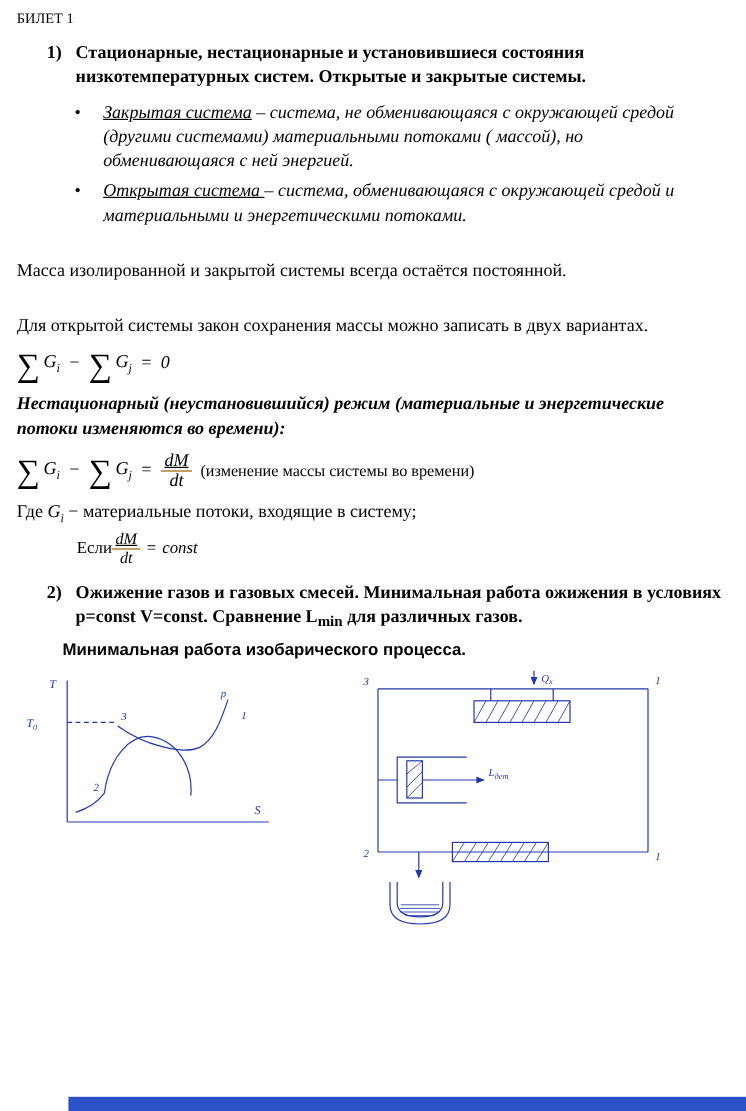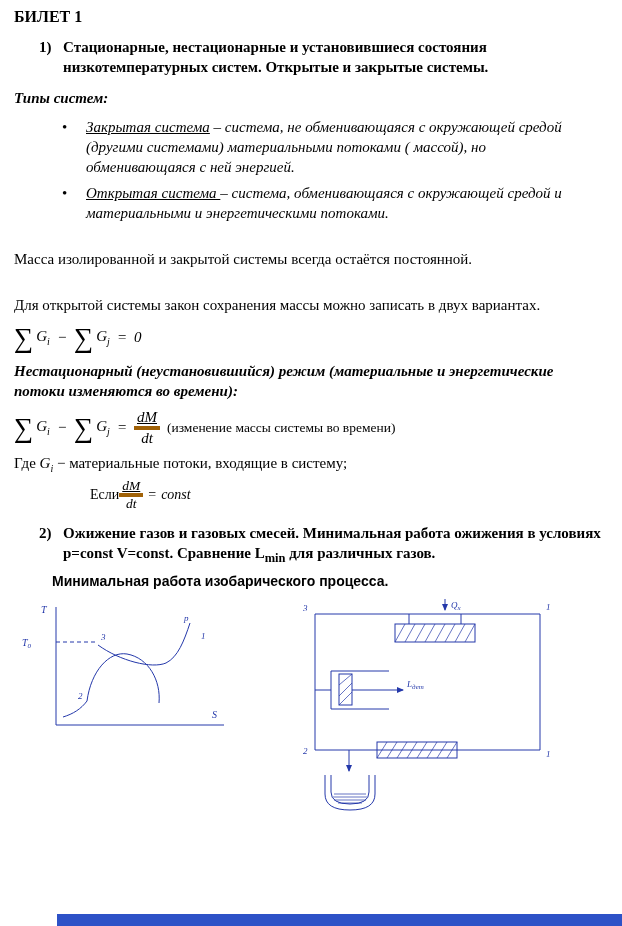--- a/index.html
+++ b/index.html
@@ -2,44 +2,44 @@
 <html><head>
 <meta charset="utf-8">
 <style>
   * { margin:0; padding:0; box-sizing:border-box; }
   html,body { background:#fff; }
   body {
     width:622px; height:926px; position:relative; overflow:hidden;
     font-family:"Liberation Serif", serif; font-size:15px; color:#000;
   }
   .page { padding:8px 18px 0 14px; }
-  .title { font-size:16px; font-weight:bold; }
+  .title { font-size:12px; font-weight:normal; }
   .qitem { display:flex; margin-top:11px; font-weight:bold; line-height:1.35; }
   .qnum  { flex:none; width:24px; margin-left:25px; }
   .qtext { flex:1; }
   .subhead { font-weight:bold; font-style:italic; margin-top:10px; line-height:1.35; }
   .bullets { margin-top:9px; }
   .bullet { display:flex; font-style:italic; margin-top:5px; line-height:1.35; }
   .bullet .marker { flex:none; width:24px; margin-left:48px; font-style:normal; }
   .bullet .btext { flex:1; padding-right:6px; }
   .bullet .term { text-decoration:underline; }
   .para { margin-top:26px; line-height:1.35; }
   .formula { display:flex; align-items:center; margin:8px 0 2px 0; font-style:italic; }
   .sum { font-size:27px; font-style:normal; line-height:1; margin:0 3px 0 0; position:relative; top:1px; }
   .mvar { font-style:italic;text-align:right; }
   .mvar sub { font-size:10px; font-style:italic; }
   .op { margin:0 7px; }
   .frac { display:inline-flex; flex-direction:column; align-items:center; text-align:center;
           font-style:italic; line-height:1.1; vertical-align:middle; }
-  .frac .num { border-bottom:4px solid #a16207; padding:0 3px;text-decoration:underline; }
+  .frac .num { border-bottom:1px solid #a16207; padding:0 3px;text-decoration:underline; }
   .frac.small { font-size:13.5px; }
   .fnote { font-style:normal; font-size:13.5px; margin-left:7px; }
   .where { margin-top:7px; line-height:1.35; }
   .where2 { margin-left:50px; margin-top:3px; }
-  .ifline { margin-left:76px; margin-top:3px; display:flex; align-items:center; font-size:14px; }
+  .ifline { margin-left:50px; margin-top:3px; display:flex; align-items:center; font-size:14px; }
   .ifline .op { margin:0 5px; }
   .ifline i { margin-right:1px; }
   .iso-heading { font-family:"Liberation Sans", sans-serif; font-weight:bold; font-size:14px; margin-top:6px;padding-left:38px; }
   .diagrams { display:flex; margin-top:8px; }
   .diagrams svg { flex:none; }
   svg text { font-family:"Liberation Serif", serif; font-style:italic; }
   .schem { margin-left:48px; }
   .footer-bar { position:absolute; left:57px; top:914px; width:565px; height:12px; background:#2d52c7; }
 </style>
 </head>
@@ -47,21 +47,20 @@
 
 <div class="page">
 
   <div class="title">БИЛЕТ 1</div>
 
   <div class="qitem">
     <span class="qnum">1)</span>
     <span class="qtext">Стационарные, нестационарные и установившиеся состояния низкотемпературных систем. Открытые и закрытые системы.</span>
   </div>
 
-  <div class="subhead">Типы систем:</div>
 
   <div class="bullets">
     <div class="bullet">
       <span class="marker">•</span>
       <span class="btext"><span class="term">Закрытая система</span><span> – система, не обменивающаяся с окружающей средой (другими системами) материальными потоками ( массой), но обменивающаяся с ней энергией.</span></span>
     </div>
     <div class="bullet">
       <span class="marker">•</span>
       <span class="btext"><span class="term">Открытая система </span><span>– система, обменивающаяся с окружающей средой и материальными и энергетическими потоками.</span></span>
     </div>

